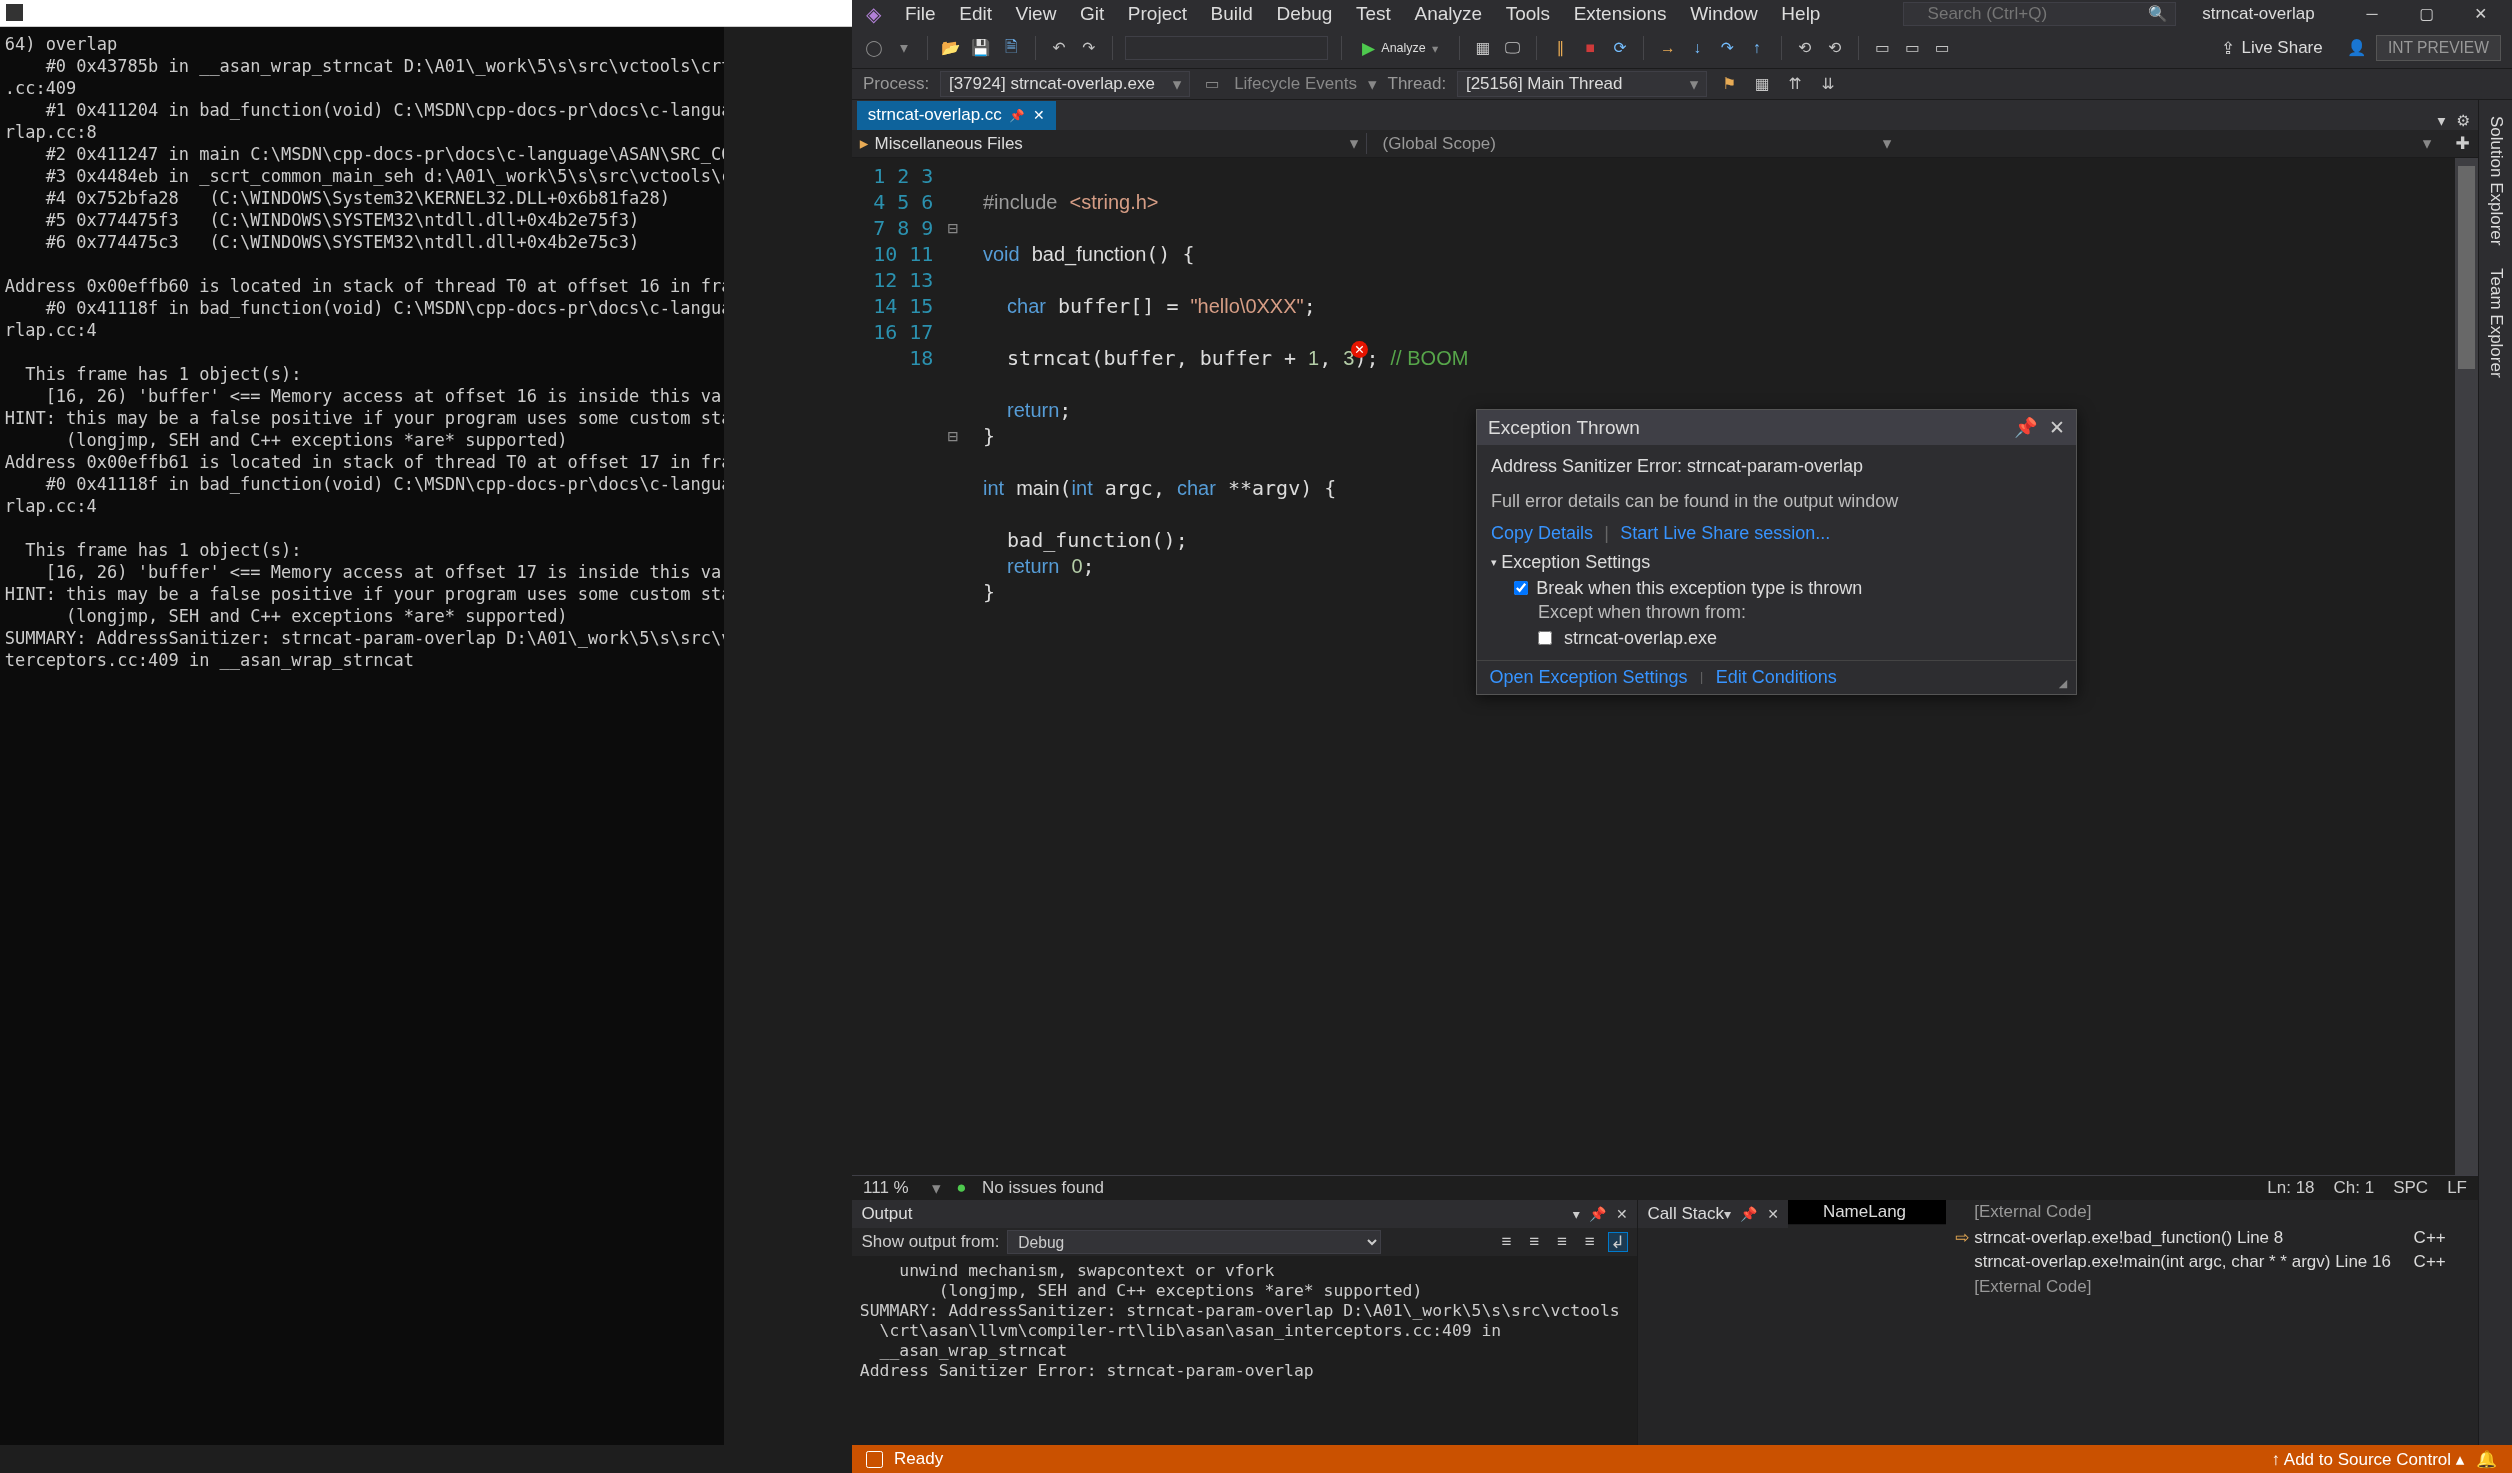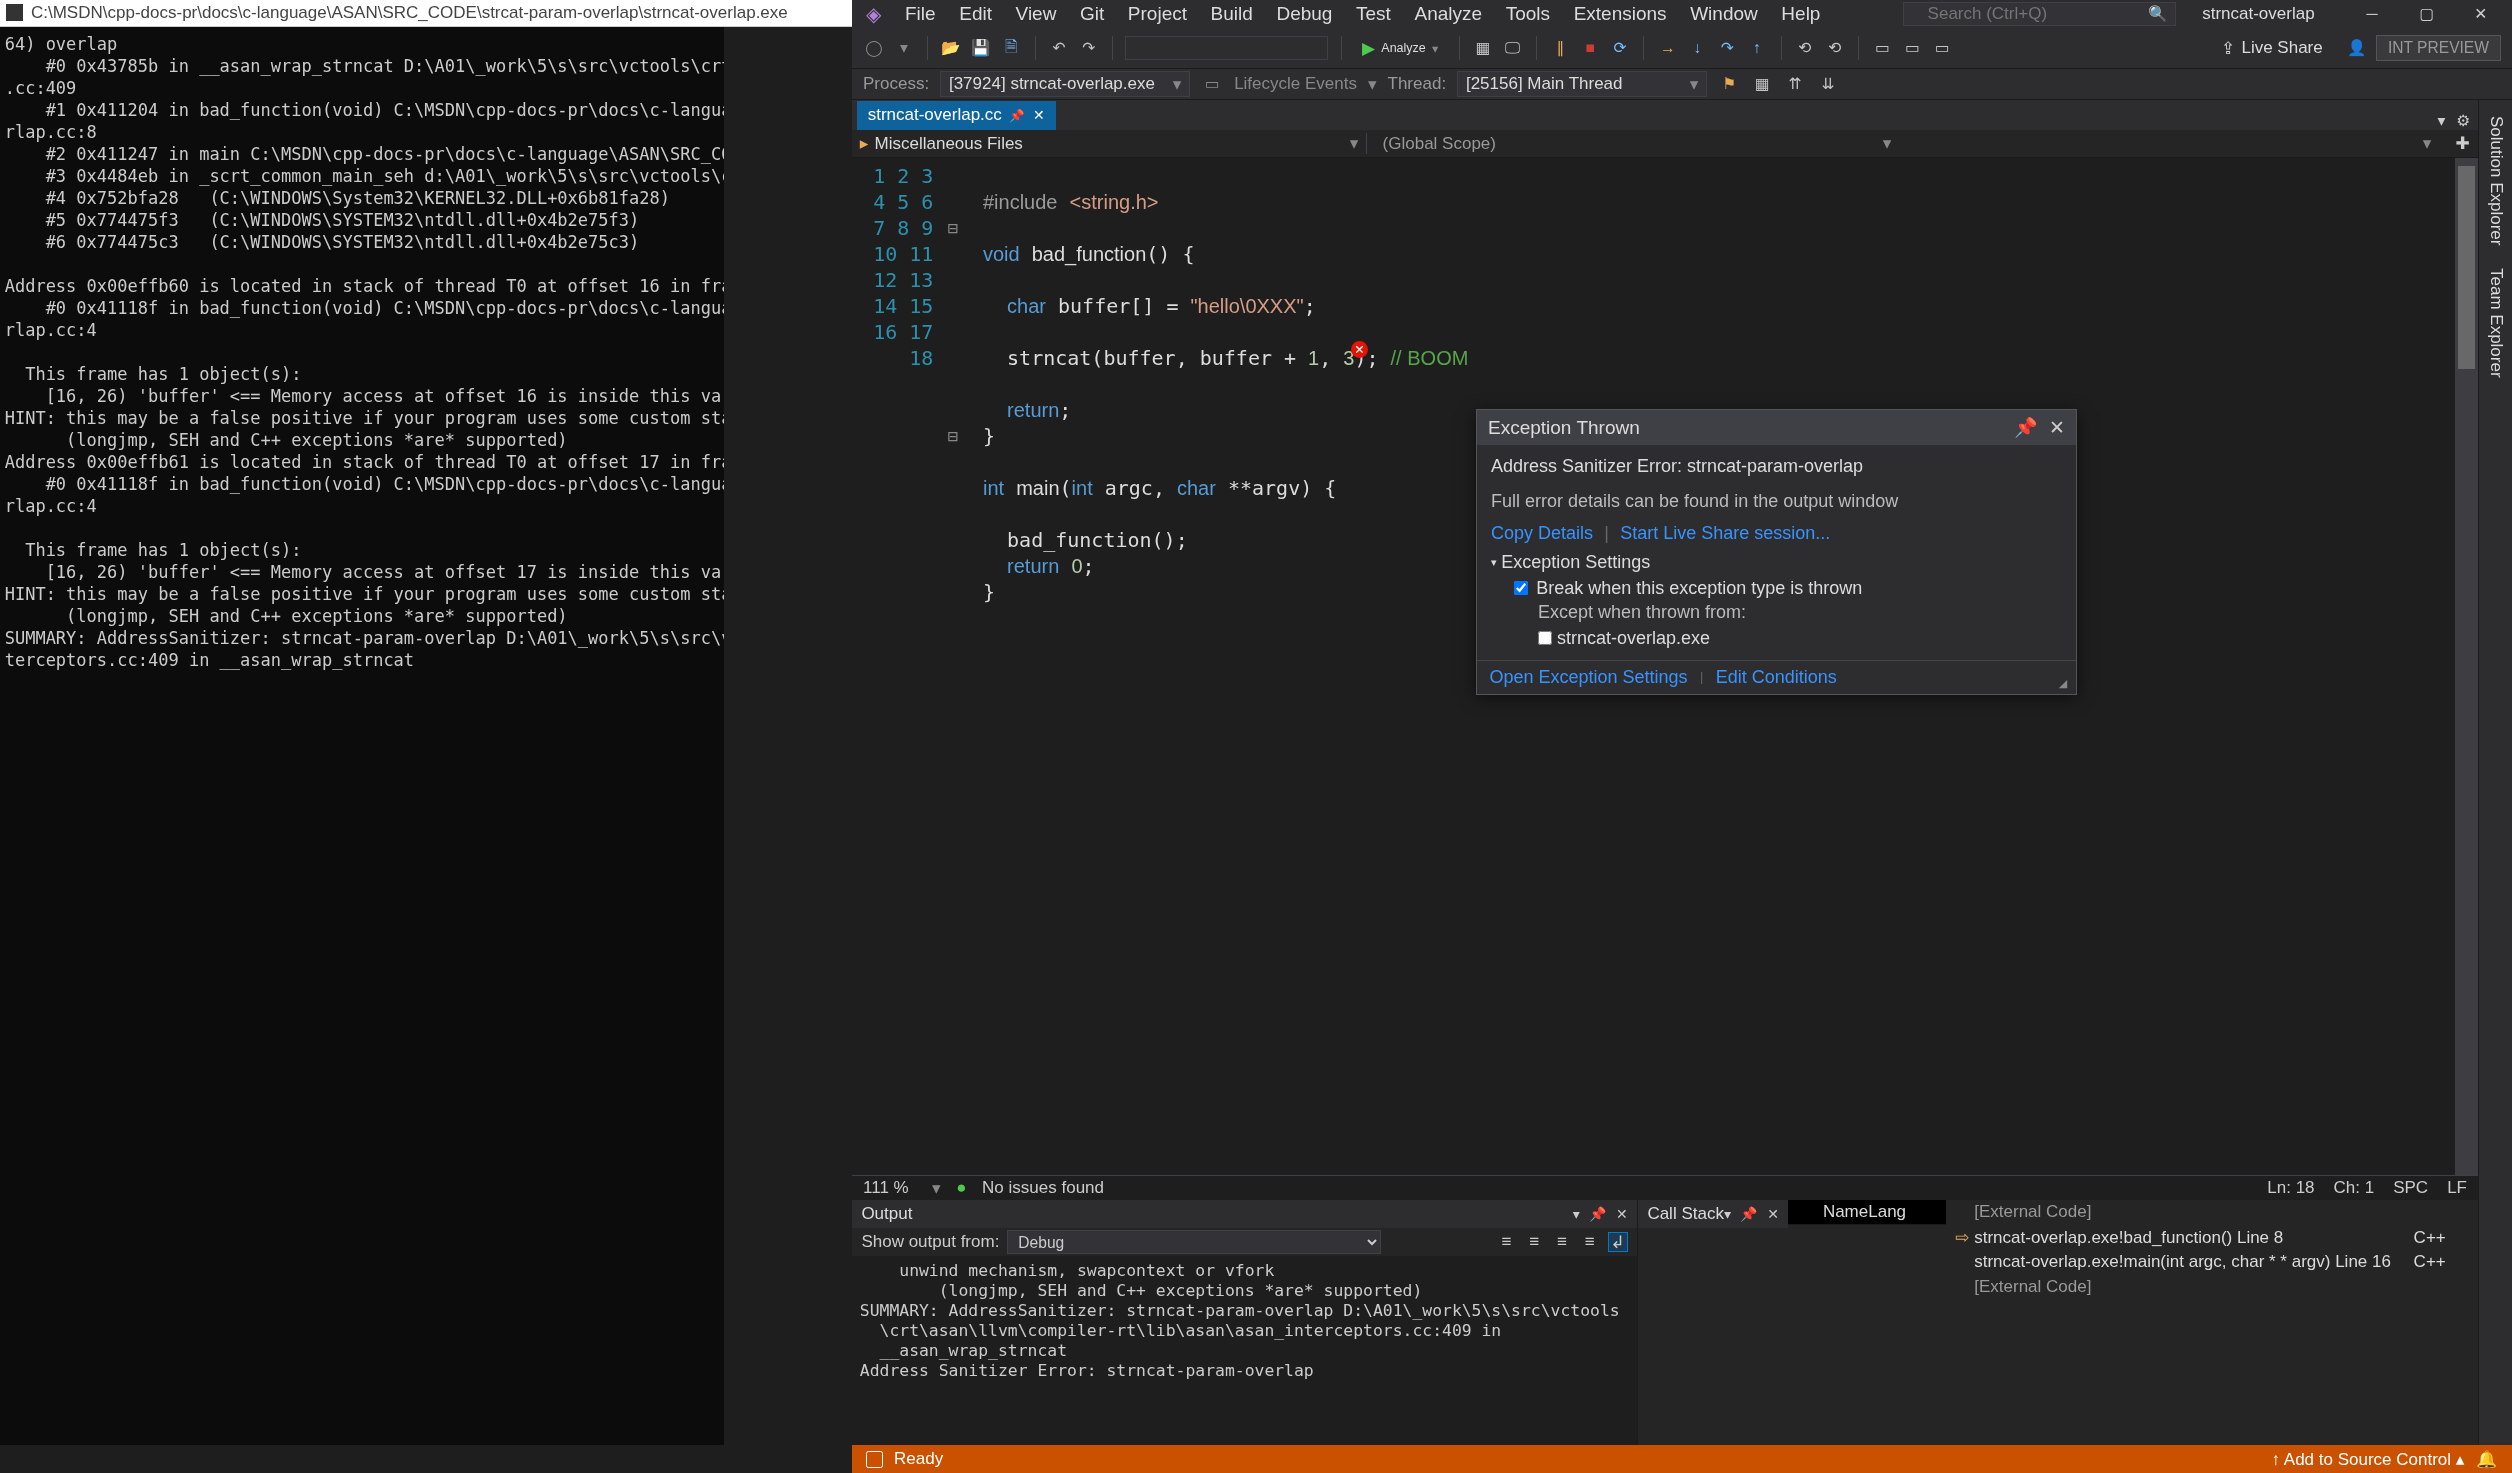--- a/index.html
+++ b/index.html
@@ -64,21 +64,21 @@
 .ex-body .hint{color:#bbb;margin-bottom:11px;}
 .ex-links{margin-bottom:7.8px;}
 .ex-links a{color:#3794ff;font-size:18px;cursor:pointer;}
 .ex-links .lsep{color:#666;margin:0 6.2px;}
 .ex-settings{margin-top:4.7px;}
 .ex-settings .eshdr{display:flex;align-items:center;gap:4.7px;font-size:18px;color:#dcdcdc;}
 .ex-settings .tri2{font-size:11px;}
 .ex-check{margin-left:23.4px;margin-top:4.7px;font-size:18px;display:flex;align-items:center;gap:7.8px;}
 .ex-check input{width:14px;height:14px;}
 .ex-sub{margin-left:47px;color:#bbb;font-size:18px;margin-top:3.1px;}
-.ex-check2{margin-left:47px;margin-top:4.7px;display:flex;align-items:center;gap:5px;font-size:18px;}
+.ex-check2{margin-left:47px;margin-top:4.7px;display:flex;align-items:center;gap:12px;font-size:18px;}
 .ex-check2 input{width:14px;height:14px;}
 .ex-footer{padding:6.2px 12.5px;border-top:0.8px solid #444;display:flex;gap:6.2px;align-items:center;}
 .ex-footer a{color:#3794ff;font-size:18px;}
 .ex-footer .lsep{color:#666;margin:0 6.2px;}
 .status-strip{height:25px;background:#1e1e1e;border-top:0.8px solid #3f3f46;display:flex;align-items:center;padding:0 11px;font-size:17px;color:#ccc;gap:15.6px;}
 .status-strip .zoom{margin-right:7.8px;}
 .status-strip .check{color:#4ec94e;}
 .status-strip .right{margin-left:auto;display:flex;gap:19px;}
 .bottom-panels{height:245px;display:flex;background:#252526;}
 .output-panel{width:786px;display:flex;flex-direction:column;border-right:0.8px solid #1b1b1c;}
@@ -103,21 +103,20 @@
 .statusbar .right{margin-left:auto;display:flex;gap:12.5px;align-items:center;}
 .vscroll{position:absolute;right:0;top:0;width:23.4px;bottom:0;background:#3e3e42;}
 .vscroll .thumb{position:absolute;left:3.1px;right:3.1px;top:7.8px;height:203px;background:#686868;}
 .grip{position:absolute;right:4.7px;bottom:4.7px;width:12.5px;height:12.5px;color:#888;font-size:11px;}
 </style>
 </head>
 <body>
 
 <div class="console-titlebar">
   <div class="cicon"></div>
-  <span>C:\MSDN\cpp-docs-pr\docs\c-language\ASAN\SRC_CODE\strcat-param-overlap\strncat-overlap.exe</span>
 </div>
 <div class="console">64) overlap
     #0 0x43785b in __asan_wrap_strncat D:\A01\_work\5\s\src\vctools\crt\asan\llvm\co
 .cc:409
     #1 0x411204 in bad_function(void) C:\MSDN\cpp-docs-pr\docs\c-language\ASAN\SRC_C
 rlap.cc:8
     #2 0x411247 in main C:\MSDN\cpp-docs-pr\docs\c-language\ASAN\SRC_CODE\strcat-par
     #3 0x4484eb in _scrt_common_main_seh d:\A01\_work\5\s\src\vctools\crt\vcstartup\
     #4 0x752bfa28   (C:\WINDOWS\System32\KERNEL32.DLL+0x6b81fa28)
     #5 0x774475f3   (C:\WINDOWS\SYSTEM32\ntdll.dll+0x4b2e75f3)

